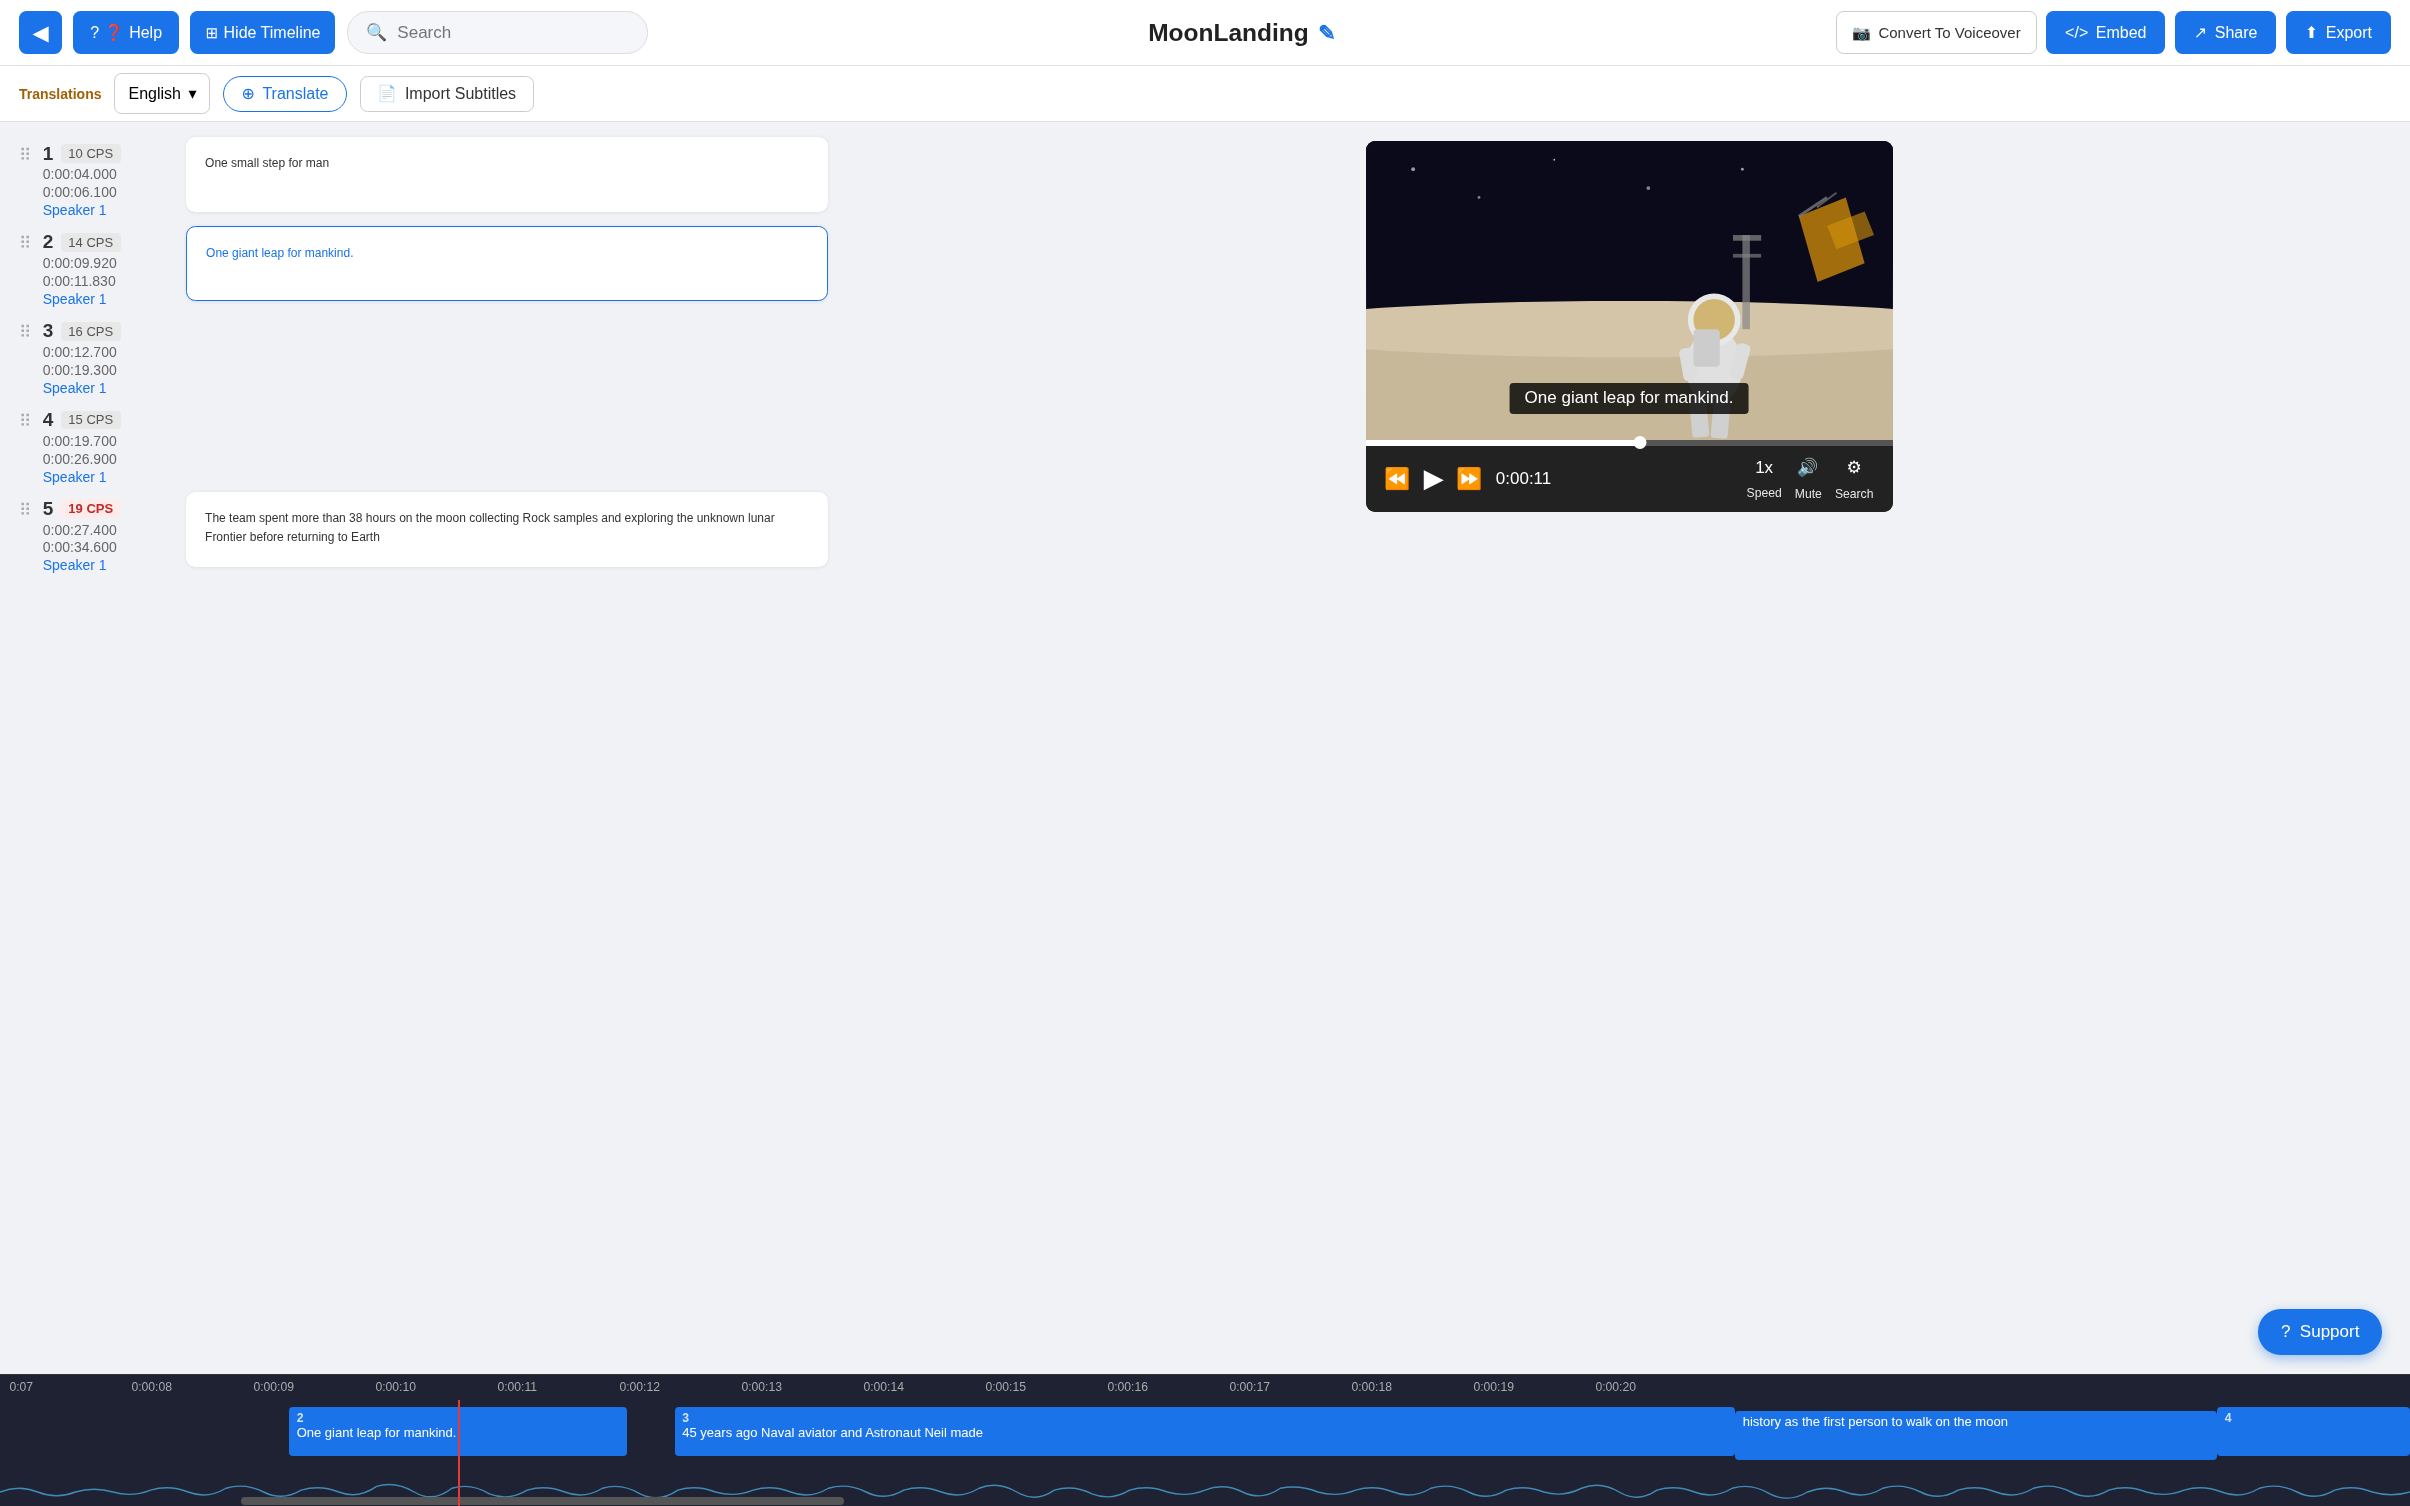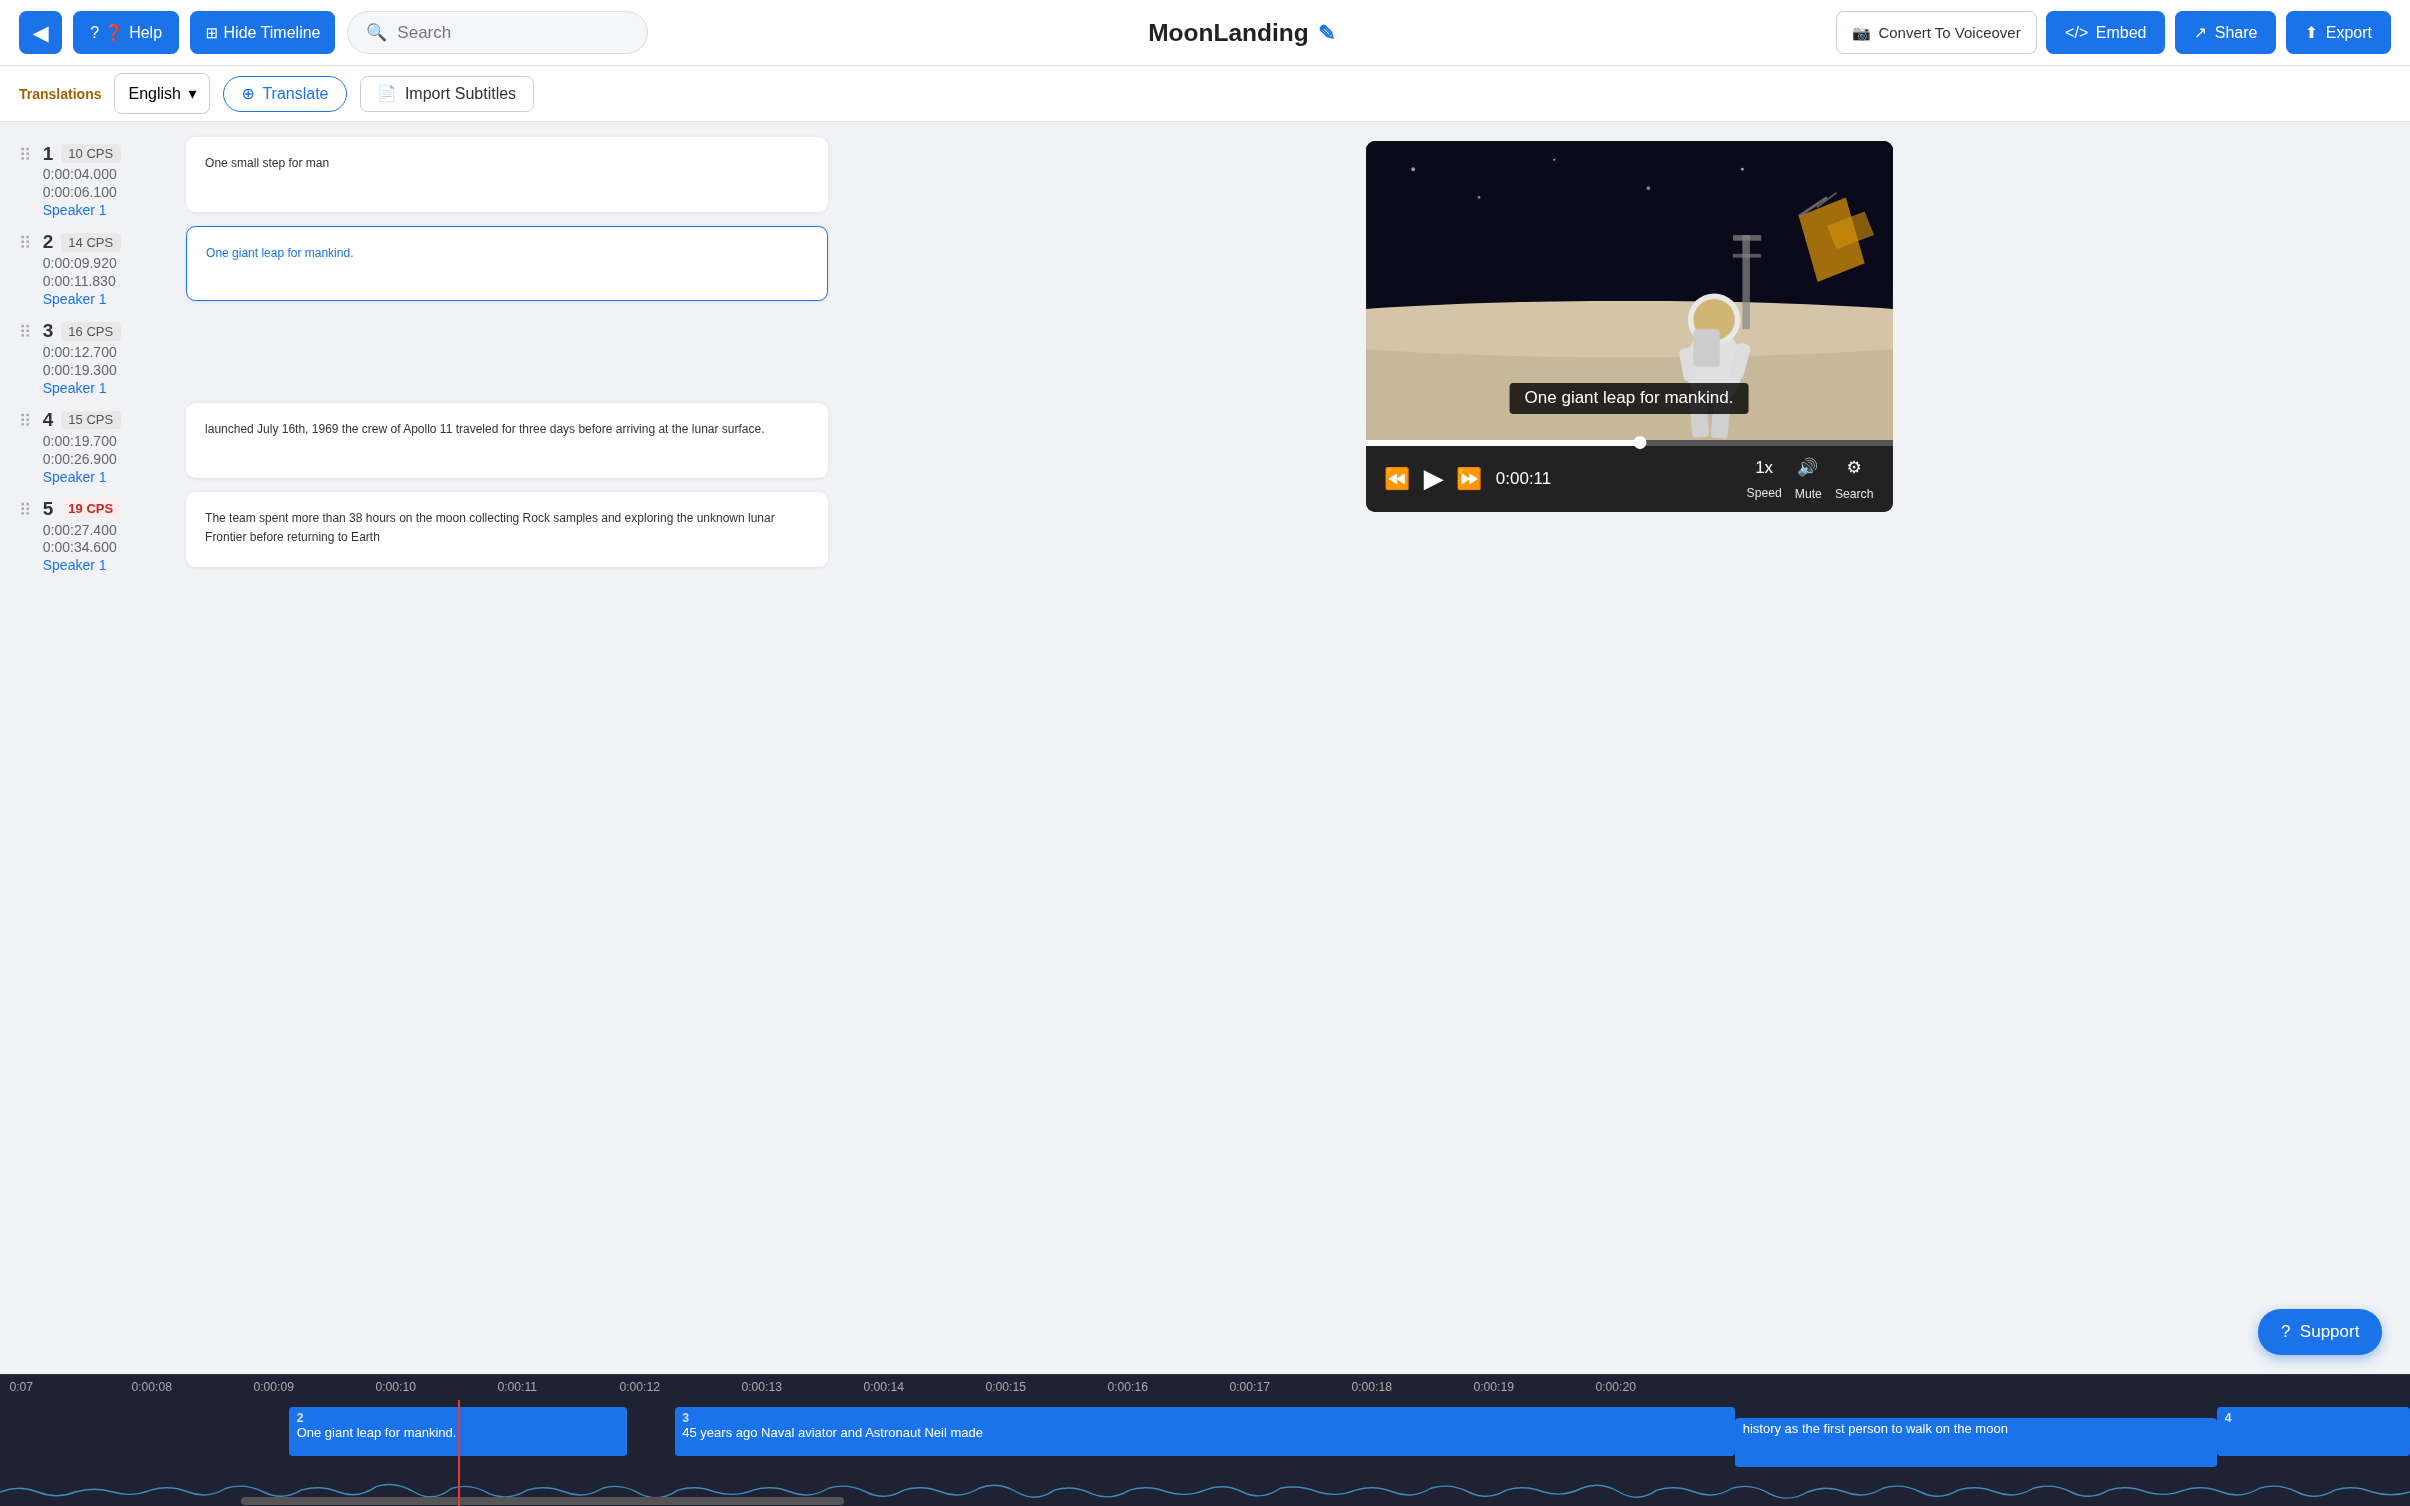--- a/index.html
+++ b/index.html
@@ -291,23 +291,20 @@
       <span class="drag-handle">⠿</span>
       <div class="subtitle-meta">
         <div style="display:flex;align-items:center;gap:7.5px">
           <span class="subtitle-num">4</span>
           <span class="cps-badge">15 CPS</span>
         </div>
         <span class="time">0:00:19.700</span>
         <span class="time">0:00:26.900</span>
         <span class="speaker">Speaker 1</span>
       </div>
-      <div class="subtitle-card">
-        <div class="text">launched July 16th, 1969 the crew of Apollo 11 traveled for three days before arriving at the lunar surface.</div>
-      </div>
     </div>
 
     <div class="subtitle-item">
       <span class="drag-handle">⠿</span>
       <div class="subtitle-meta">
         <div style="display:flex;align-items:center;gap:7.5px">
           <span class="subtitle-num">5</span>
           <span class="cps-badge high">19 CPS</span>
         </div>
         <span class="time">0:00:27.400</span>
@@ -419,21 +416,21 @@
     <div class="timeline-segment" style="left:12%;width:14%;top:7.5px;height:49px;">
       <div class="timeline-segment-num">2</div>
       <div class="timeline-segment-label">One giant leap for mankind.</div>
     </div>
 
     <div class="timeline-segment" style="left:28%;width:44%;top:7.5px;height:49px;">
       <div class="timeline-segment-num">3</div>
       <div class="timeline-segment-label">45 years ago Naval aviator and Astronaut Neil made</div>
     </div>
 
-    <div class="timeline-segment" style="left:72%;width:20%;top:18px;height:49px;">
+    <div class="timeline-segment" style="left:72%;width:20%;top:11px;height:49px;">
       <div class="timeline-segment-label">history as the first person to walk on the moon</div>
     </div>
 
     <div class="timeline-segment" style="left:92%;width:8%;top:7.5px;height:49px;background:#1a73e8;">
       <div class="timeline-segment-num">4</div>
     </div>
 
     <div style="position:absolute;top:0;left:19%;width:1.9px;background:#e53935;height:100%;z-index:10;"></div>
 
     <div class="waveform">

